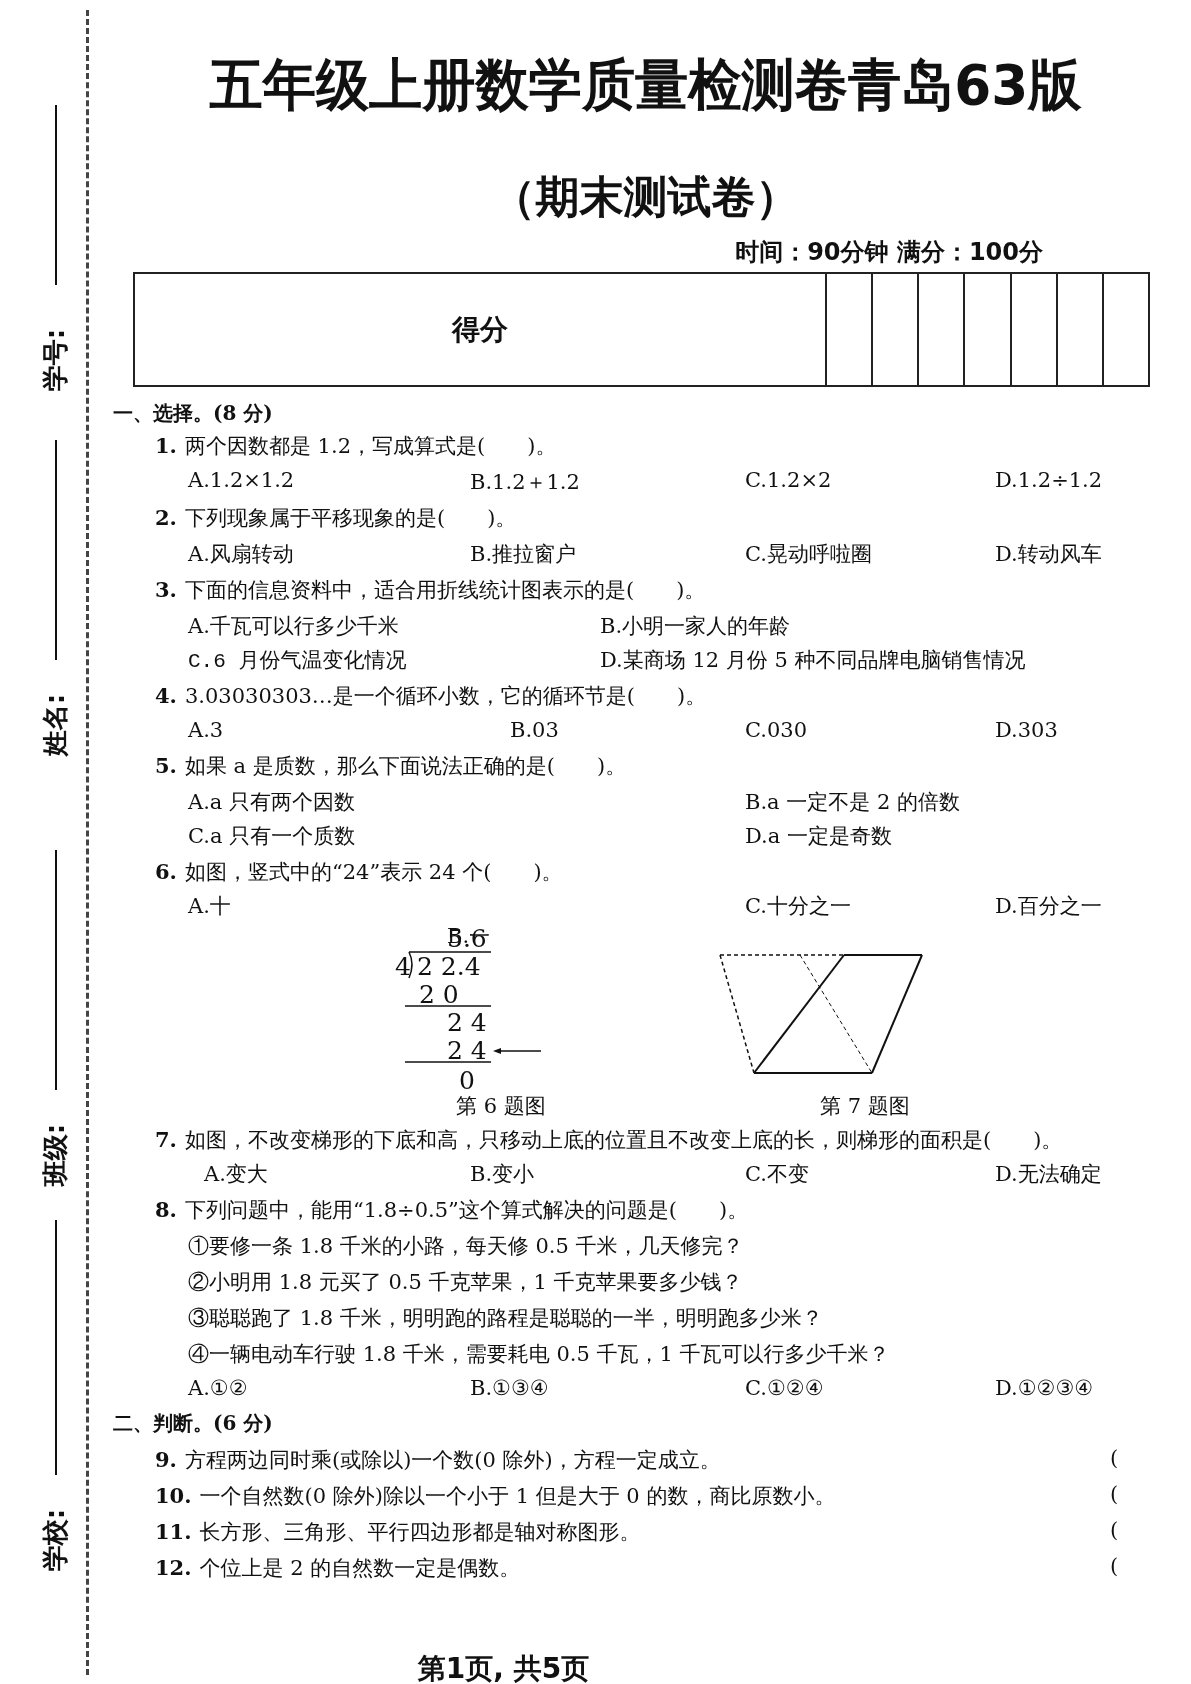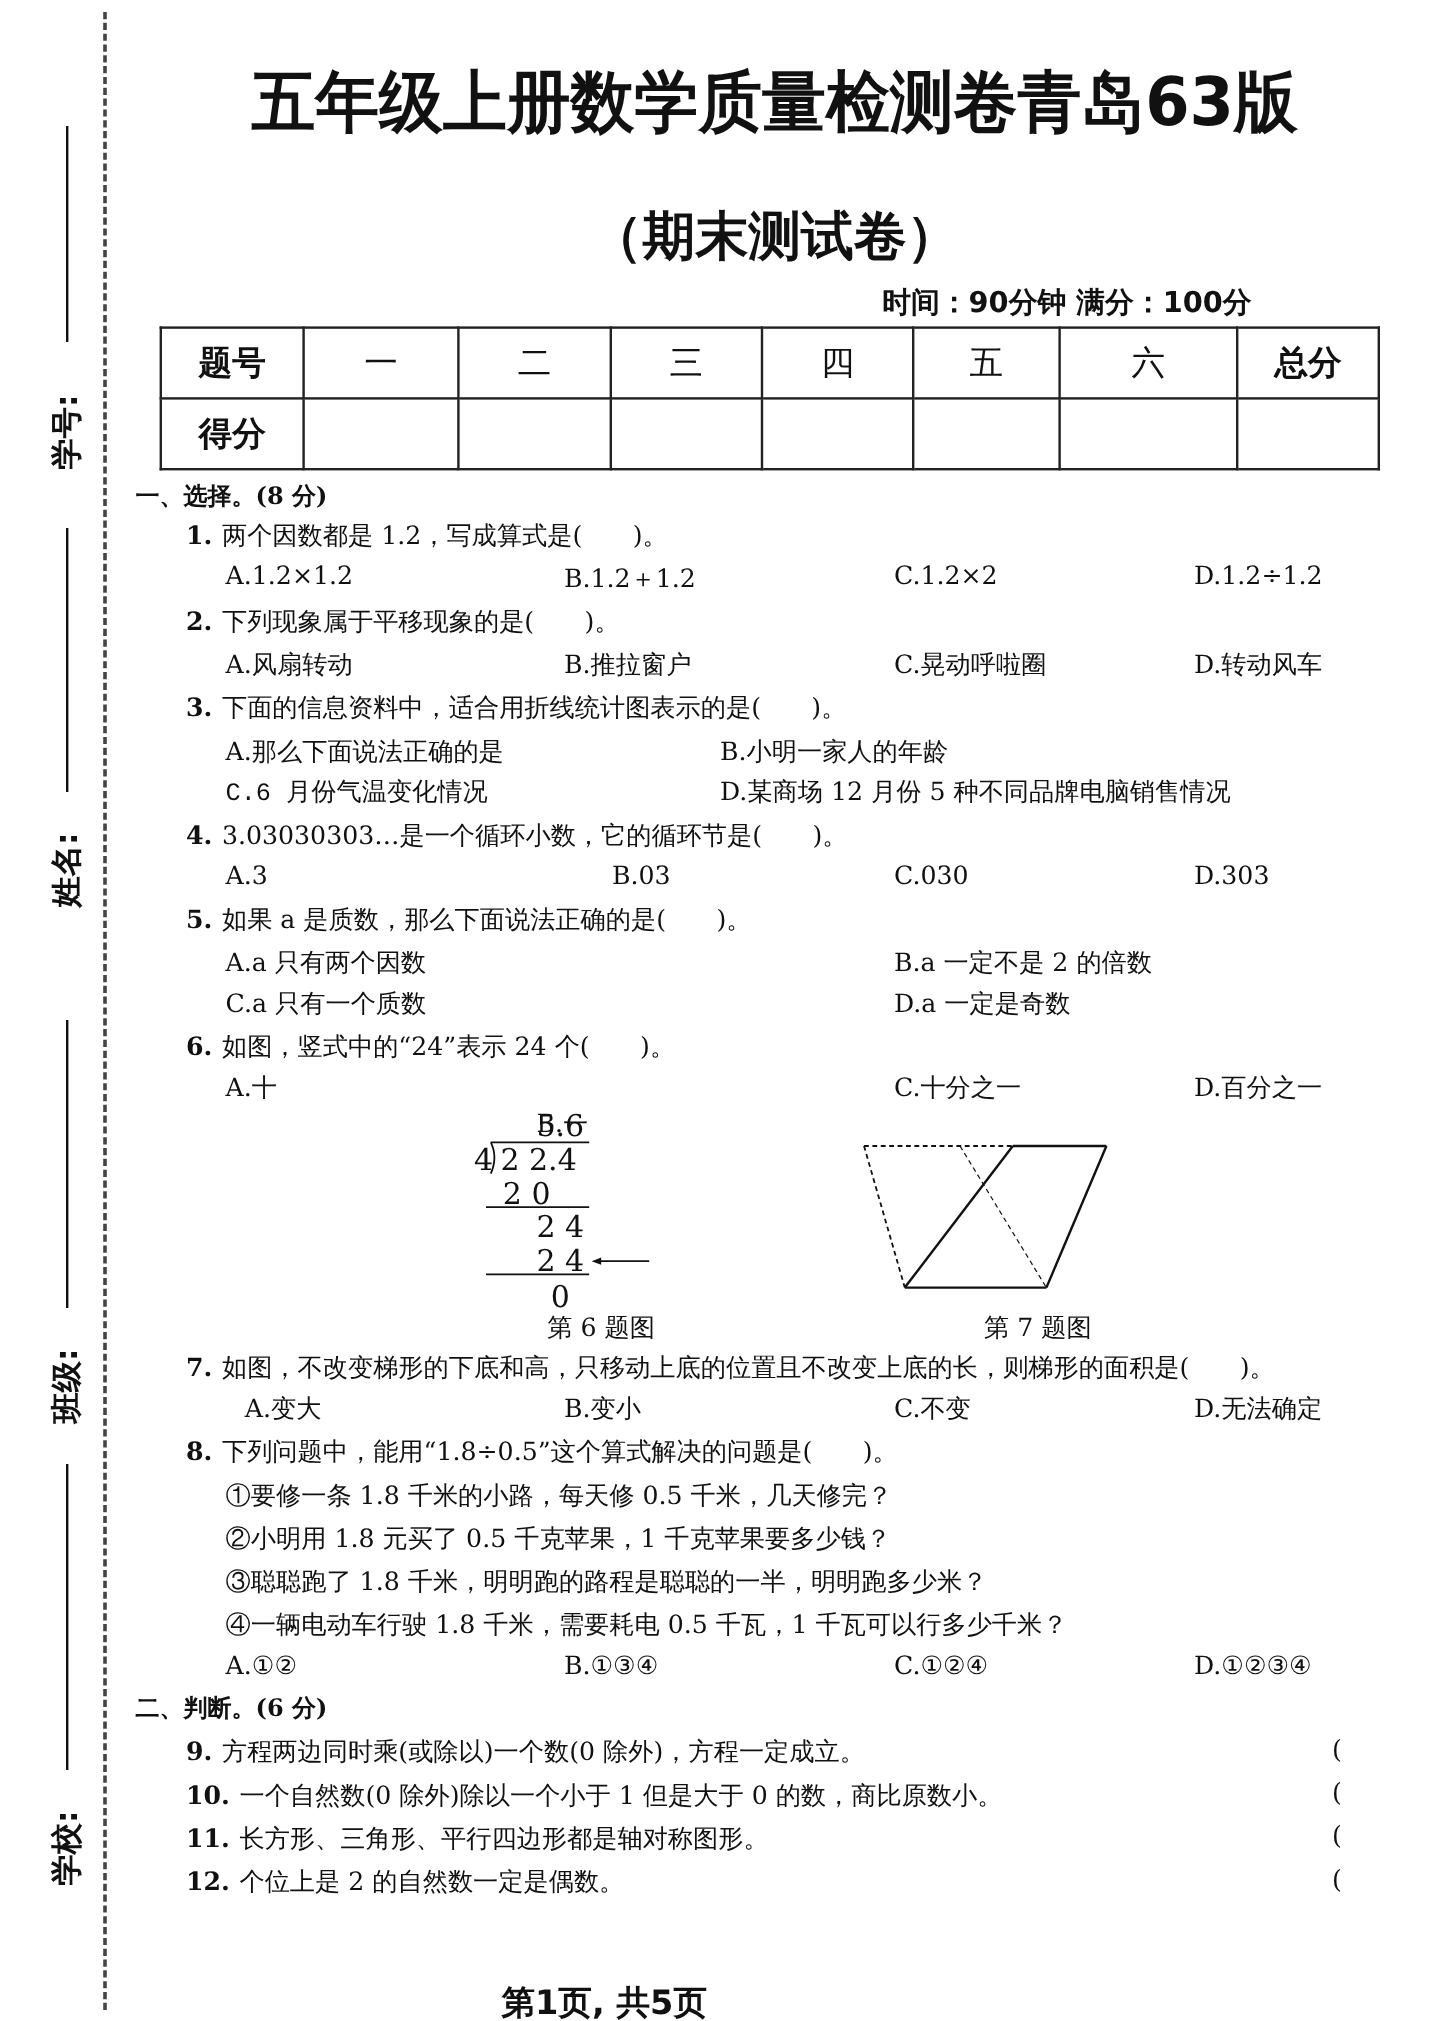--- a/index.html
+++ b/index.html
@@ -76,30 +76,20 @@
   <div class="bind-label" style="top:1510px;">学校:</div>
 </div>
 <div class="cut-line"></div>
 
 <div class="title">五年级上册数学质量检测卷青岛63版</div>
 <div class="subtitle">（期末测试卷）</div>
 <div class="meta">时间：90分钟  满分：100分</div>
 
 <table class="score">
   <tbody>
-      <tr>
-    <td style="width:115px">题号</td>
-    <td class="num" style="width:125px">一</td>
-    <td class="num" style="width:123px">二</td>
-    <td class="num" style="width:122px">三</td>
-    <td class="num" style="width:122px">四</td>
-    <td class="num" style="width:118px">五</td>
-    <td class="num" style="width:144px">六</td>
-    <td>总分</td>
-  </tr>
   <tr>
     <td>得分</td>
     <td></td>
     <td></td>
     <td></td>
     <td></td>
     <td></td>
     <td></td>
     <td></td>
   </tr>
@@ -114,21 +104,21 @@
 <div class="opt" style="left:745px;top:468px;">C.1.2×2</div>
 <div class="opt" style="left:995px;top:468px;">D.1.2÷1.2</div>
 
 <div class="q" style="top:504px;"><span class="qn">2.</span><span>下列现象属于平移现象的是(　　)。</span></div>
 <div class="opt" style="left:188px;top:540px;">A.风扇转动</div>
 <div class="opt" style="left:470px;top:540px;">B.推拉窗户</div>
 <div class="opt" style="left:745px;top:540px;">C.晃动呼啦圈</div>
 <div class="opt" style="left:995px;top:540px;">D.转动风车</div>
 
 <div class="q" style="top:576px;"><span class="qn">3.</span><span>下面的信息资料中，适合用折线统计图表示的是(　　)。</span></div>
-<div class="opt" style="left:188px;top:612px;">A.那么下面说法正确的是</div>
+<div class="opt" style="left:188px;top:612px;">A.千瓦可以行多少千米</div>
 <div class="opt" style="left:600px;top:612px;">B.小明一家人的年龄</div>
 <div class="opt" style="left:188px;top:646px;font-family:Liberation Mono, monospace;">C.6 月份气温变化情况</div>
 <div class="opt" style="left:600px;top:646px;">D.某商场 12 月份 5 种不同品牌电脑销售情况</div>
 
 <div class="q" style="top:682px;"><span class="qn">4.</span><span>3.03030303…是一个循环小数，它的循环节是(　　)。</span></div>
 <div class="opt" style="left:188px;top:718px;">A.3</div>
 <div class="opt" style="left:470px;top:718px;margin-left:40px;">B.03</div>
 <div class="opt" style="left:745px;top:718px;">C.030</div>
 <div class="opt" style="left:995px;top:718px;">D.303</div>
 

